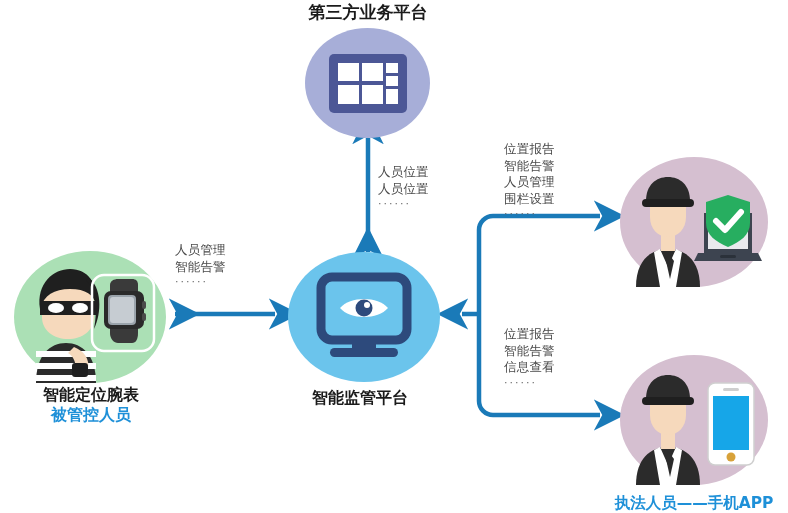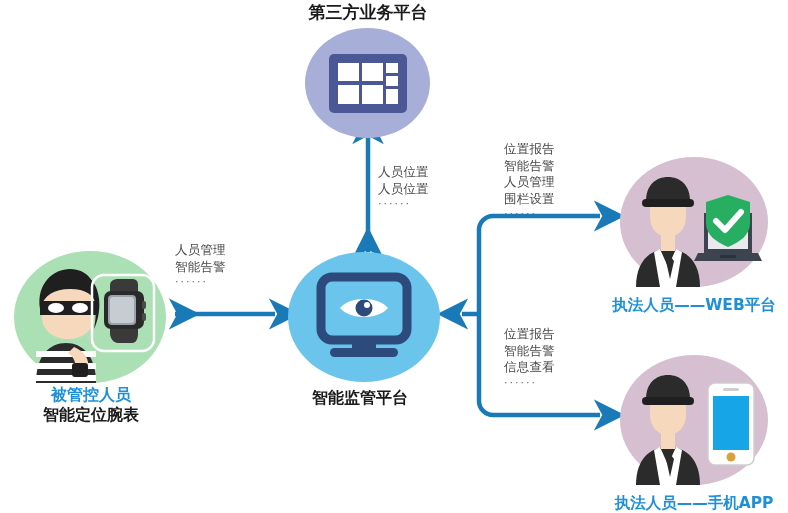--- a/index.html
+++ b/index.html
@@ -138,22 +138,22 @@
       <path d="M96,82 C96,88 100,92 104,92 L118,92 C122,92 124,88 124,82 L124,74 L96,74 Z" fill="#3a3a3a"></path>
       <rect x="90" y="40" width="40" height="38" rx="7" ry="7" fill="#2a2a2a"></rect>
       <rect x="94" y="44" width="28" height="30" rx="4" ry="4" fill="#9aa3ab"></rect>
       <rect x="96" y="46" width="24" height="26" rx="3" ry="3" fill="#c6ccd2"></rect>
       <rect x="128" y="50" width="4" height="8" rx="2" ry="2" fill="#4a4a4a"></rect>
       <rect x="128" y="62" width="4" height="8" rx="2" ry="2" fill="#4a4a4a"></rect>
     </svg>
   </div>
 
   <div class="cap" style="left:5px;top:385px;width:172px;font-size:16px;font-weight:600;">
+    <span class="cap-row">智能定位腕表</span>
     <span class="cap-row accent">被管控人员</span>
-    <span class="cap-row">智能定位腕表</span>
   </div>
 
   <div class="node" style="left:620px;top:157px;width:148px;height:130px;background:#D5BFD0;">
     <svg class="node-art" viewBox="0 0 148 130">
 
       <path d="M16,130 C16,104 30,92 48,92 C66,92 80,104 80,130 Z" fill="#2b2b2b"></path>
       <path d="M40,92 L48,110 L56,92 L62,95 L56,130 L40,130 L34,95 Z" fill="#ffffff"></path>
       <path d="M48,96 L54,104 L50,122 L46,104 Z" fill="#2b2b2b"></path>
 
       <rect x="41" y="76" width="14" height="18" fill="#F6D9BC"></rect>
@@ -166,23 +166,20 @@
       <path d="M84,56 L132,56 L132,96 L84,96 Z" fill="#3d4450"></path>
       <rect x="88" y="60" width="40" height="32" fill="#e9eaee"></rect>
       <path d="M78,96 L138,96 L142,104 L74,104 Z" fill="#3d4450"></path>
       <rect x="100" y="98" width="16" height="3" rx="1.5" ry="1.5" fill="#2b313a"></rect>
 
       <path d="M108,38 L130,45 L130,66 C130,78 120,85 108,90 C96,85 86,78 86,66 L86,45 Z" fill="#27AE60"></path>
       <path d="M96,64 L105,73 L121,55" fill="none" stroke="#ffffff" stroke-width="6" stroke-linecap="round" stroke-linejoin="round"></path>
     </svg>
   </div>
 
-  <div class="cap" style="left:604px;top:296px;width:180px;font-size:15.5px;font-weight:600;">
-    <span class="cap-row accent">执法人员——WEB平台</span>
-  </div>
 
   <div class="node" style="left:620px;top:355px;width:148px;height:130px;background:#D5BFD0;">
     <svg class="node-art" viewBox="0 0 148 130">
       <path d="M16,130 C16,104 30,92 48,92 C66,92 80,104 80,130 Z" fill="#2b2b2b"></path>
       <path d="M40,92 L48,110 L56,92 L62,95 L56,130 L40,130 L34,95 Z" fill="#ffffff"></path>
       <path d="M48,96 L54,104 L50,122 L46,104 Z" fill="#2b2b2b"></path>
       <rect x="41" y="76" width="14" height="18" fill="#F6D9BC"></rect>
       <path d="M30,46 C30,34 38,28 48,28 C58,28 66,34 66,46 L66,60 C66,72 58,80 48,80 C38,80 30,72 30,60 Z" fill="#F6D9BC"></path>
       <path d="M26,44 C26,28 36,20 48,20 C60,20 70,28 70,44 Z" fill="#2b2b2b"></path>
       <rect x="22" y="42" width="52" height="8" rx="4" ry="4" fill="#1f1f1f"></rect>

